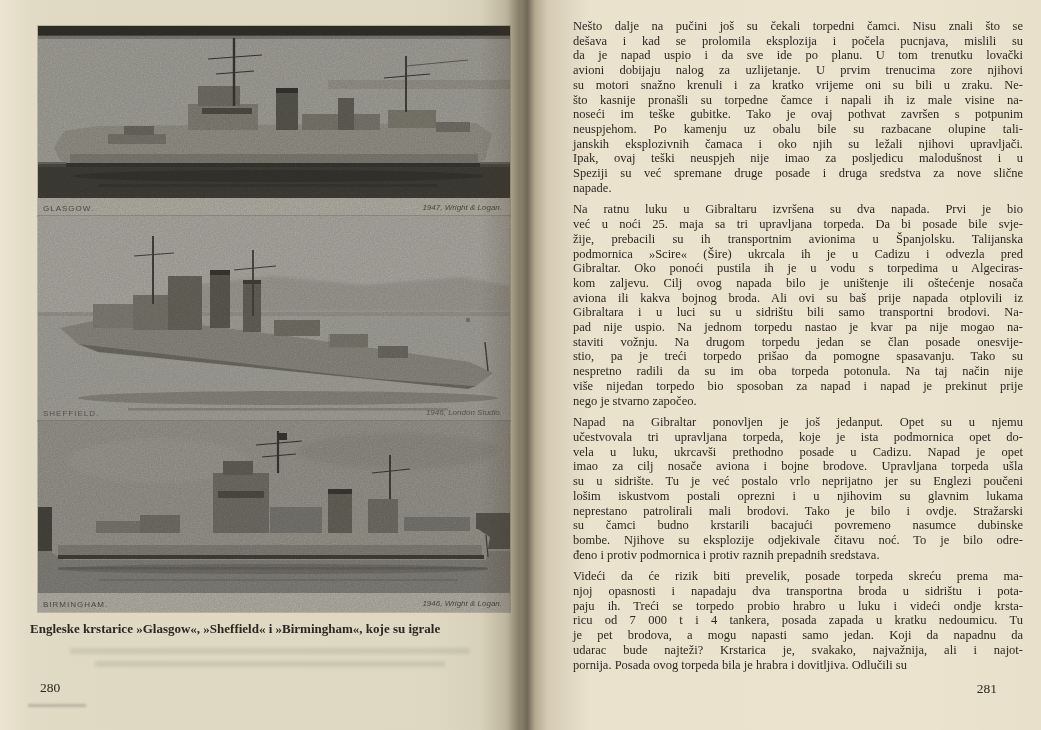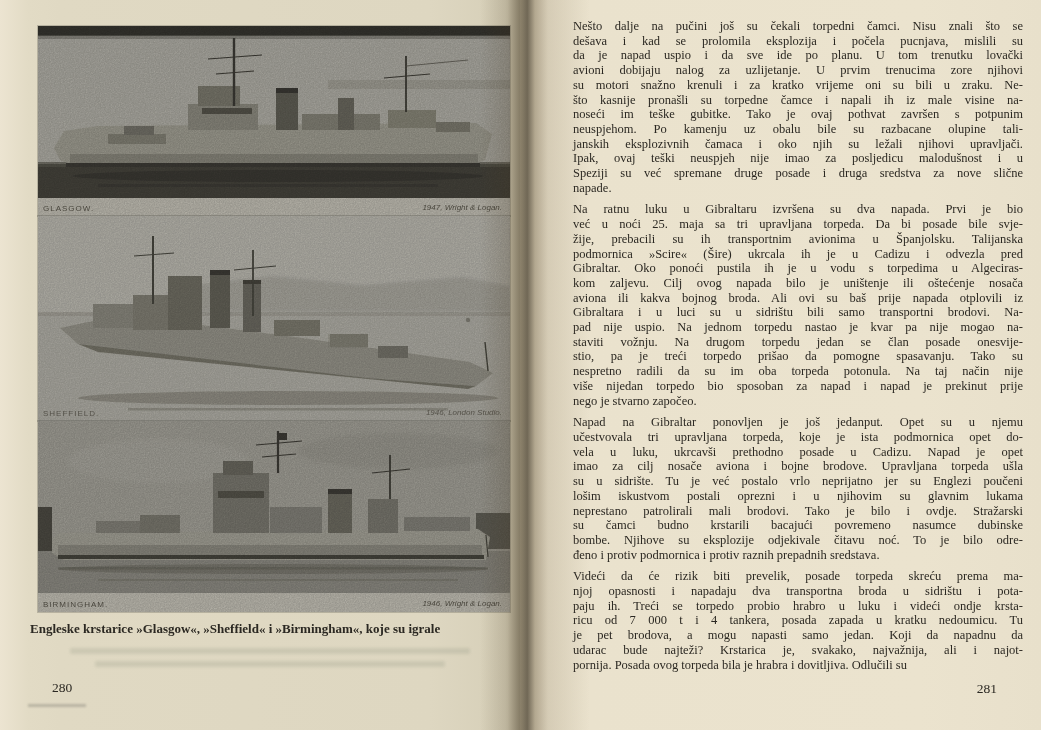--- a/index.html
+++ b/index.html
@@ -19,21 +19,21 @@
   .photo svg{display:block;filter:blur(.35px) contrast(.97);}
   .photo-label{position:absolute;left:5px;bottom:3px;font-family:"Liberation Sans",sans-serif;
      font-size:8px;letter-spacing:1px;color:#4a473e;}
   .photo-credit{position:absolute;right:8px;bottom:4px;font-family:"Liberation Sans",sans-serif;
      font-style:italic;font-size:8px;color:#4a473e;}
   .photo2 .photo-label,.photo2 .photo-credit{color:#55524a;}
   
   .caption{position:absolute;left:30px;top:621px;width:480px;text-align:left;
      font-weight:bold;font-size:13px;line-height:16px;color:var(--ink,#2b2822);}
   .pageno{position:absolute;font-size:13.5px;color:var(--ink,#2b2822);}
-  .pageno-left{left:52px;top:680px;}
+  .pageno-left{left:40px;top:680px;}
   .pageno-right{left:573px;top:681px;width:424px;text-align:right;}
   .ghost{position:absolute;background:rgba(108,116,98,.16);filter:blur(1.6px);border-radius:2px;}
   .pencil{position:absolute;left:28px;top:704px;width:58px;height:3px;
      background:rgba(95,95,88,.30);filter:blur(1px);}
   
   .body-text{position:absolute;left:573px;top:19px;width:450px;color:var(--ink,#2b2822);
      font-size:12.5px;line-height:14.7px;}
   .para{margin:0 0 7px 0;}
   .line{text-align:justify;text-align-last:justify;white-space:nowrap;}
   .line.last{text-align-last:left;}

